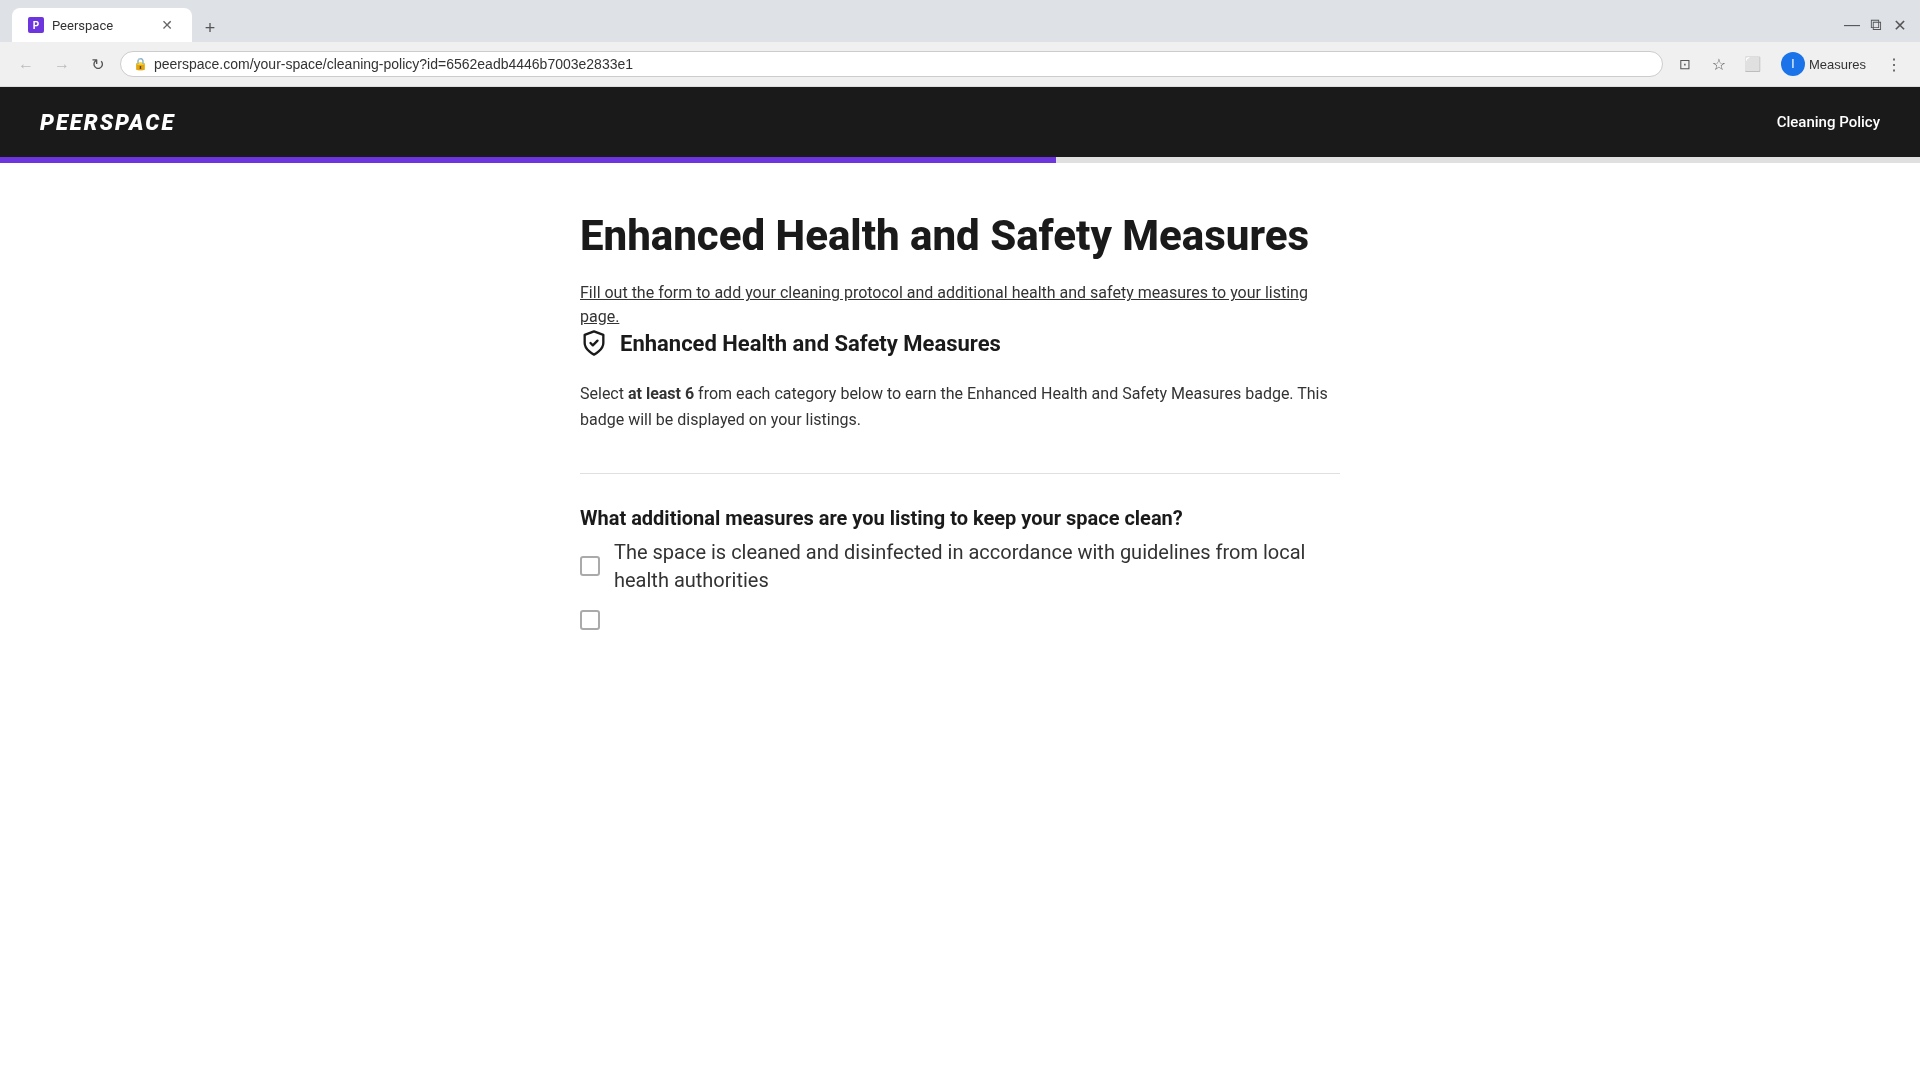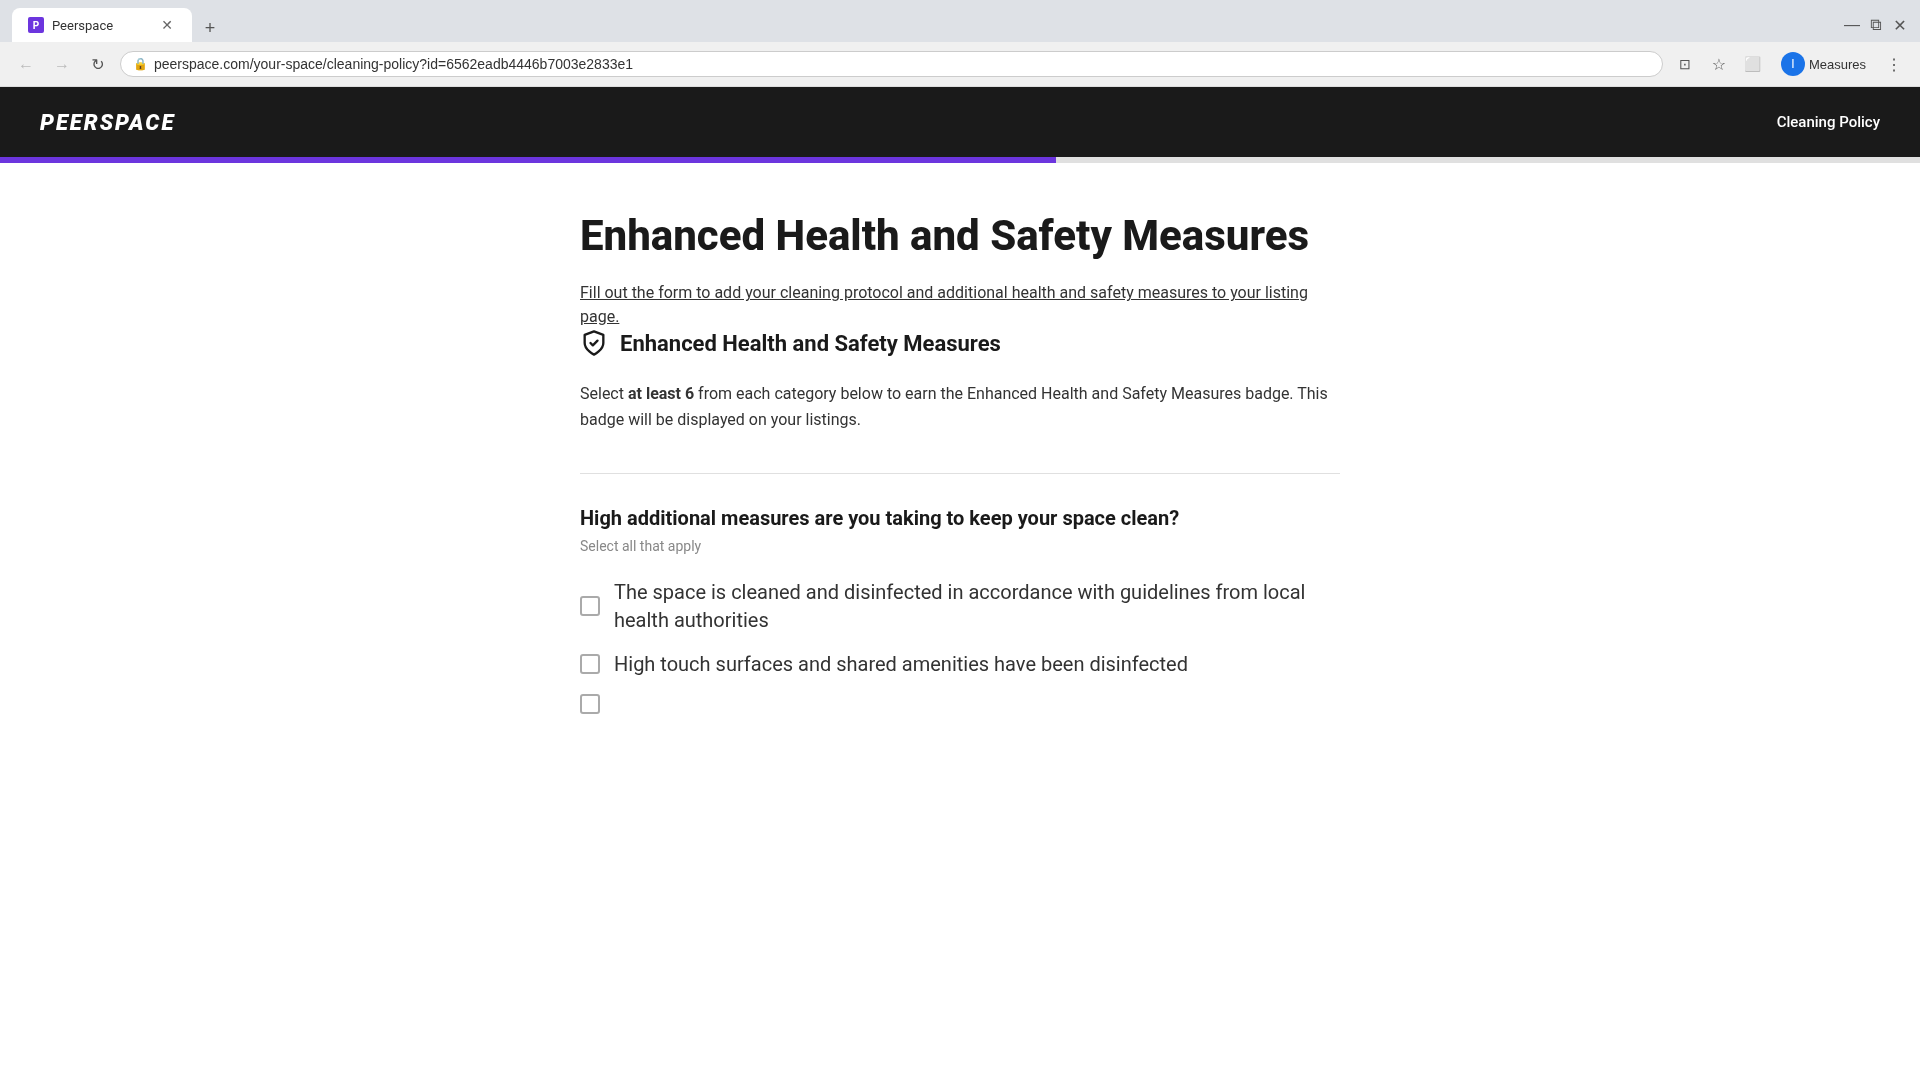--- a/index.html
+++ b/index.html
@@ -420,34 +420,28 @@
       <h2 class="section-title">Enhanced Health and Safety Measures</h2>
     </div>
 
     <p class="section-description">
       <span>Select </span><strong>at least 6</strong><span> from each category below to earn the Enhanced Health and Safety Measures badge. This badge will be displayed on your listings.</span>
     </p>
 
     <hr class="divider">
 
     <div>
-      <h3 class="question-title">High additional measures are you taking to keep your space clean?</h3>
-      <p class="select-hint">Select all that apply</p>
+      <h3 class="question-title">What additional measures are you listing to keep your space clean?</h3>
 
       <div class="checkbox-list">
         <label class="checkbox-item">
 
           <div class="checkbox"></div>
           <span class="checkbox-label">The space is cleaned and disinfected in accordance with guidelines from local health authorities</span>
         </label>
         <label class="checkbox-item">
 
           <div class="checkbox"></div>
-          <span class="checkbox-label">High touch surfaces and shared amenities have been disinfected</span>
-        </label>
-        <label class="checkbox-item">
-
-          <div class="checkbox"></div>
         </label>
       </div>
     </div>
   </main>
 </div>
 
 </body></html>

